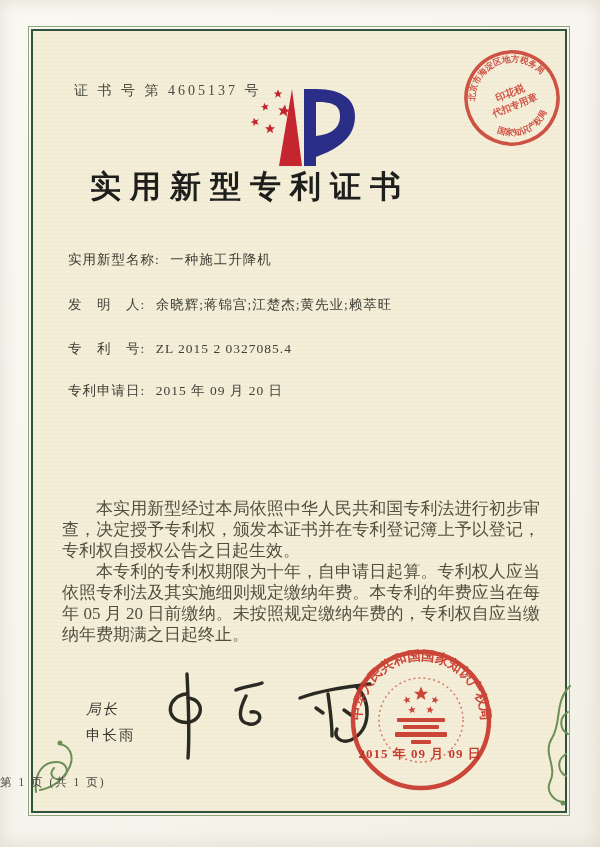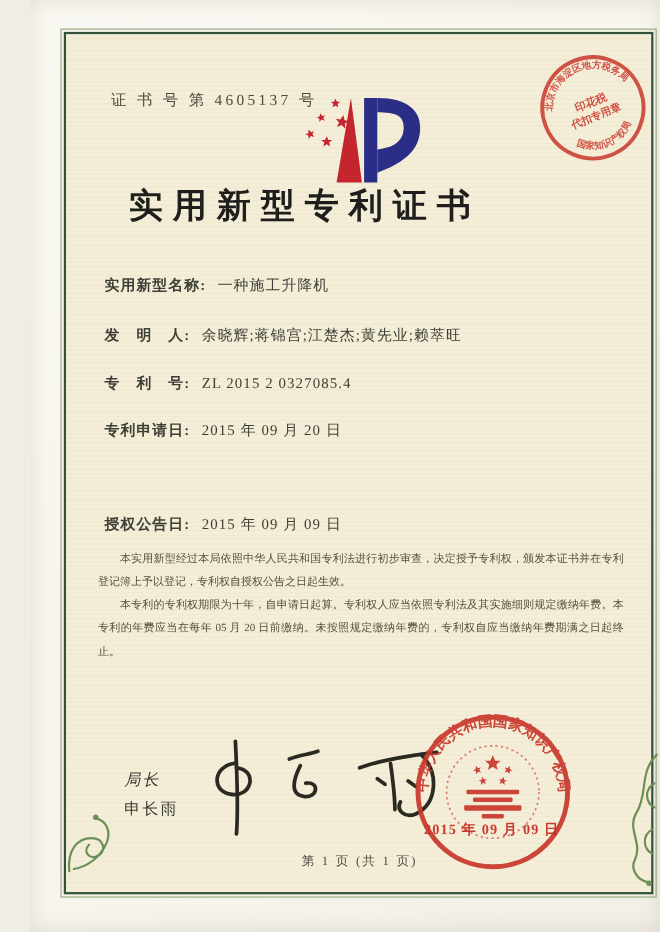--- a/index.html
+++ b/index.html
@@ -5,21 +5,20 @@
   html,body{margin:0;padding:0;}
   body{
     width:600px;height:847px;position:relative;overflow:hidden;
     background:#efede6;
     font-family:"Liberation Serif","DejaVu Serif",serif;
   }
   .page{
     position:absolute;inset:0;
     background:linear-gradient(135deg,#faf8f2 0%,#f6f4ec 60%,#f2efe6 100%);
     box-shadow:inset 0 0 18px rgba(120,110,80,.18);
-    margin-left:27px;
   }
   .frame{
     position:absolute;left:28px;top:26px;width:542px;height:790px;
     border:1px solid #8fa678;padding:2px;box-sizing:border-box;
   }
   .frame-inner{
     width:100%;height:100%;box-sizing:border-box;
     border:2px solid #30523a;
     background:
       repeating-linear-gradient(0deg, rgba(170,150,90,.05) 0 1px, rgba(0,0,0,0) 1px 4px),
@@ -31,37 +30,37 @@
   }
   .logo{position:absolute;left:238px;top:84px;width:126px;height:86px;}
   .title{
     position:absolute;left:0;top:166px;width:500px;text-align:center;
     font-size:31px;font-weight:bold;letter-spacing:9px;color:#1e1e1c;
   }
   .field{
     position:absolute;left:68px;font-size:13.5px;color:#3d3e35;letter-spacing:1px;
     white-space:nowrap;
   }
-  .field .lbl{margin-right:6px;font-weight:bold;}
+  .field .lbl{margin-right:6px;}
   .f0{top:251px}.f1{top:296px}.f2{top:340px}.f3{top:382px}.f4{top:426px}.f5{top:468px}
   .bodytext{
     position:absolute;left:62px;top:498px;width:478px;
-    font-size:10px;line-height:21px;color:#51503f;text-align:justify;
+    font-size:17px;line-height:21px;color:#51503f;text-align:justify;
   }
   .bodytext p{margin:0;text-indent:2em;}
   .sign-title{position:absolute;left:86px;top:700px;font-size:14.5px;color:#3a3a32;letter-spacing:2px;font-style:italic;}
   .sign-name{position:absolute;left:86px;top:726px;font-size:14.5px;color:#3a3a32;letter-spacing:2px;}
   .signature{position:absolute;left:152px;top:668px;width:230px;height:100px;}
   .seal{position:absolute;left:346px;top:645px;width:150px;height:150px;opacity:.92;}
   .seal-date{
     position:absolute;left:340px;top:745px;width:160px;text-align:center;
     font-size:13px;font-weight:bold;color:#c22a1e;letter-spacing:1px;opacity:.9;
   }
   .footer{
-    position:absolute;left:0;top:775px;width:600px;text-align:center;
+    position:absolute;left:0;top:775px;width:600px;text-align:left;
     font-size:11.5px;color:#4b4b40;letter-spacing:2px;
   }
   .stamp{
     position:absolute;left:460px;top:46px;width:104px;height:104px;
     transform:rotate(-22deg);opacity:.85;
   }
   .flourish-bl{position:absolute;left:30px;top:732px;width:58px;height:64px;}
   .flourish-br{position:absolute;left:532px;top:682px;width:44px;height:126px;}
 </style>
 </head>
@@ -119,24 +118,20 @@
     <span>余晓辉;蒋锦宫;江楚杰;黄先业;赖萃旺</span>
   </div>
   <div class="field f2">
     <span class="lbl">专　利　号:</span>
     <span>ZL 2015 2 0327085.4</span>
   </div>
   <div class="field f3">
     <span class="lbl">专利申请日:</span>
     <span>2015 年 09 月 20 日</span>
   </div>
-  <div class="field f5">
-    <span class="lbl">授权公告日:</span>
-    <span>2015 年 09 月 09 日</span>
-  </div>
 
   <div class="bodytext">
     <p>本实用新型经过本局依照中华人民共和国专利法进行初步审查，决定授予专利权，颁发本证书并在专利登记簿上予以登记，专利权自授权公告之日起生效。</p>
     <p>本专利的专利权期限为十年，自申请日起算。专利权人应当依照专利法及其实施细则规定缴纳年费。本专利的年费应当在每年 05 月 20 日前缴纳。未按照规定缴纳年费的，专利权自应当缴纳年费期满之日起终止。</p>
   </div>
 
   <div class="sign-title">局长</div>
   <div class="sign-name">申长雨</div>
 
   <svg class="signature" viewBox="0 0 230 100">

